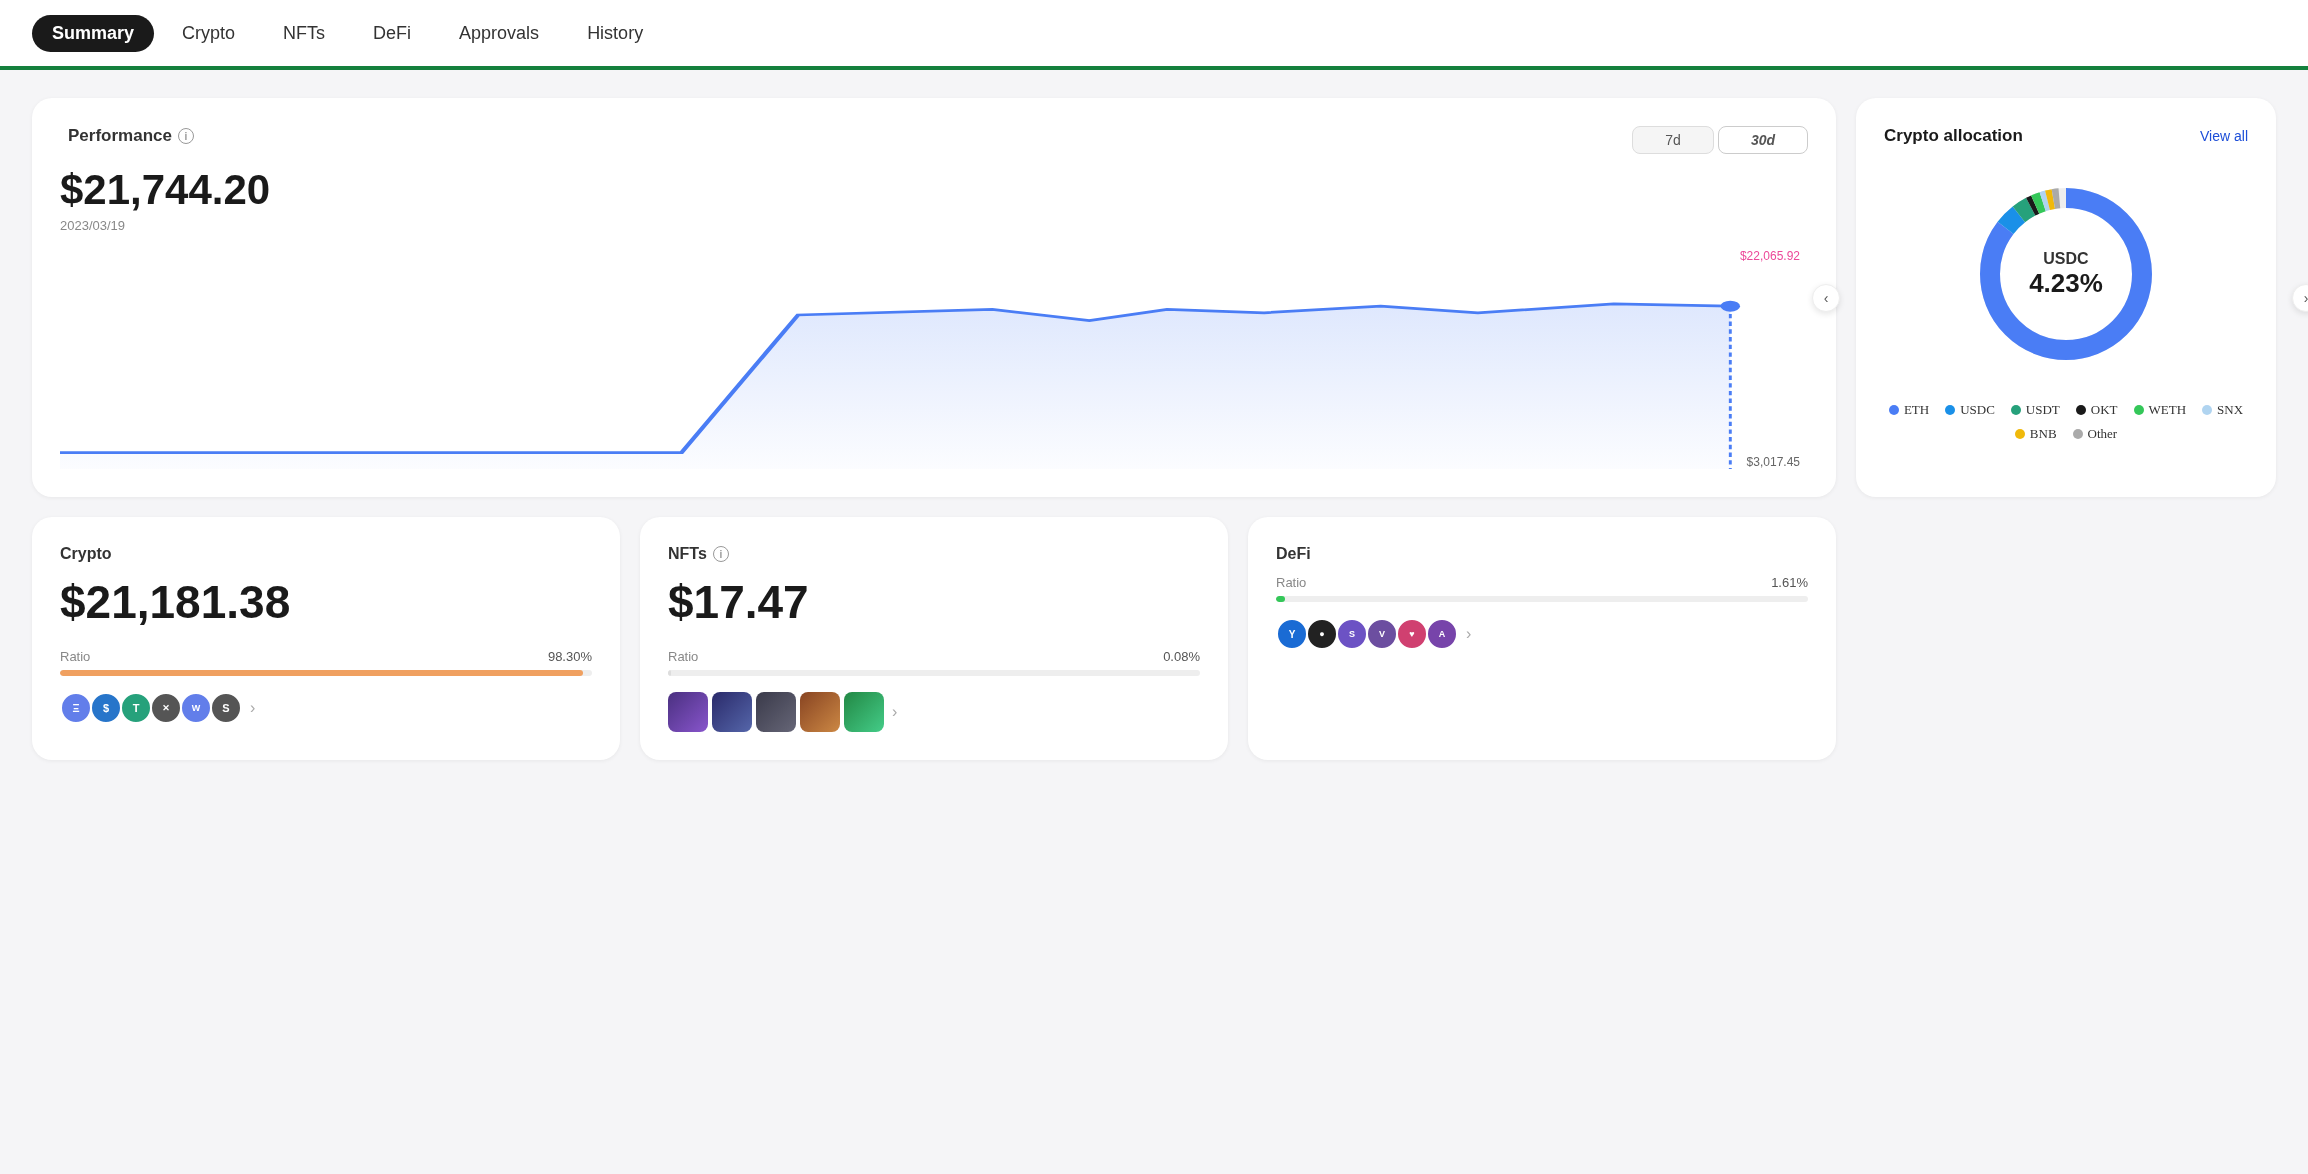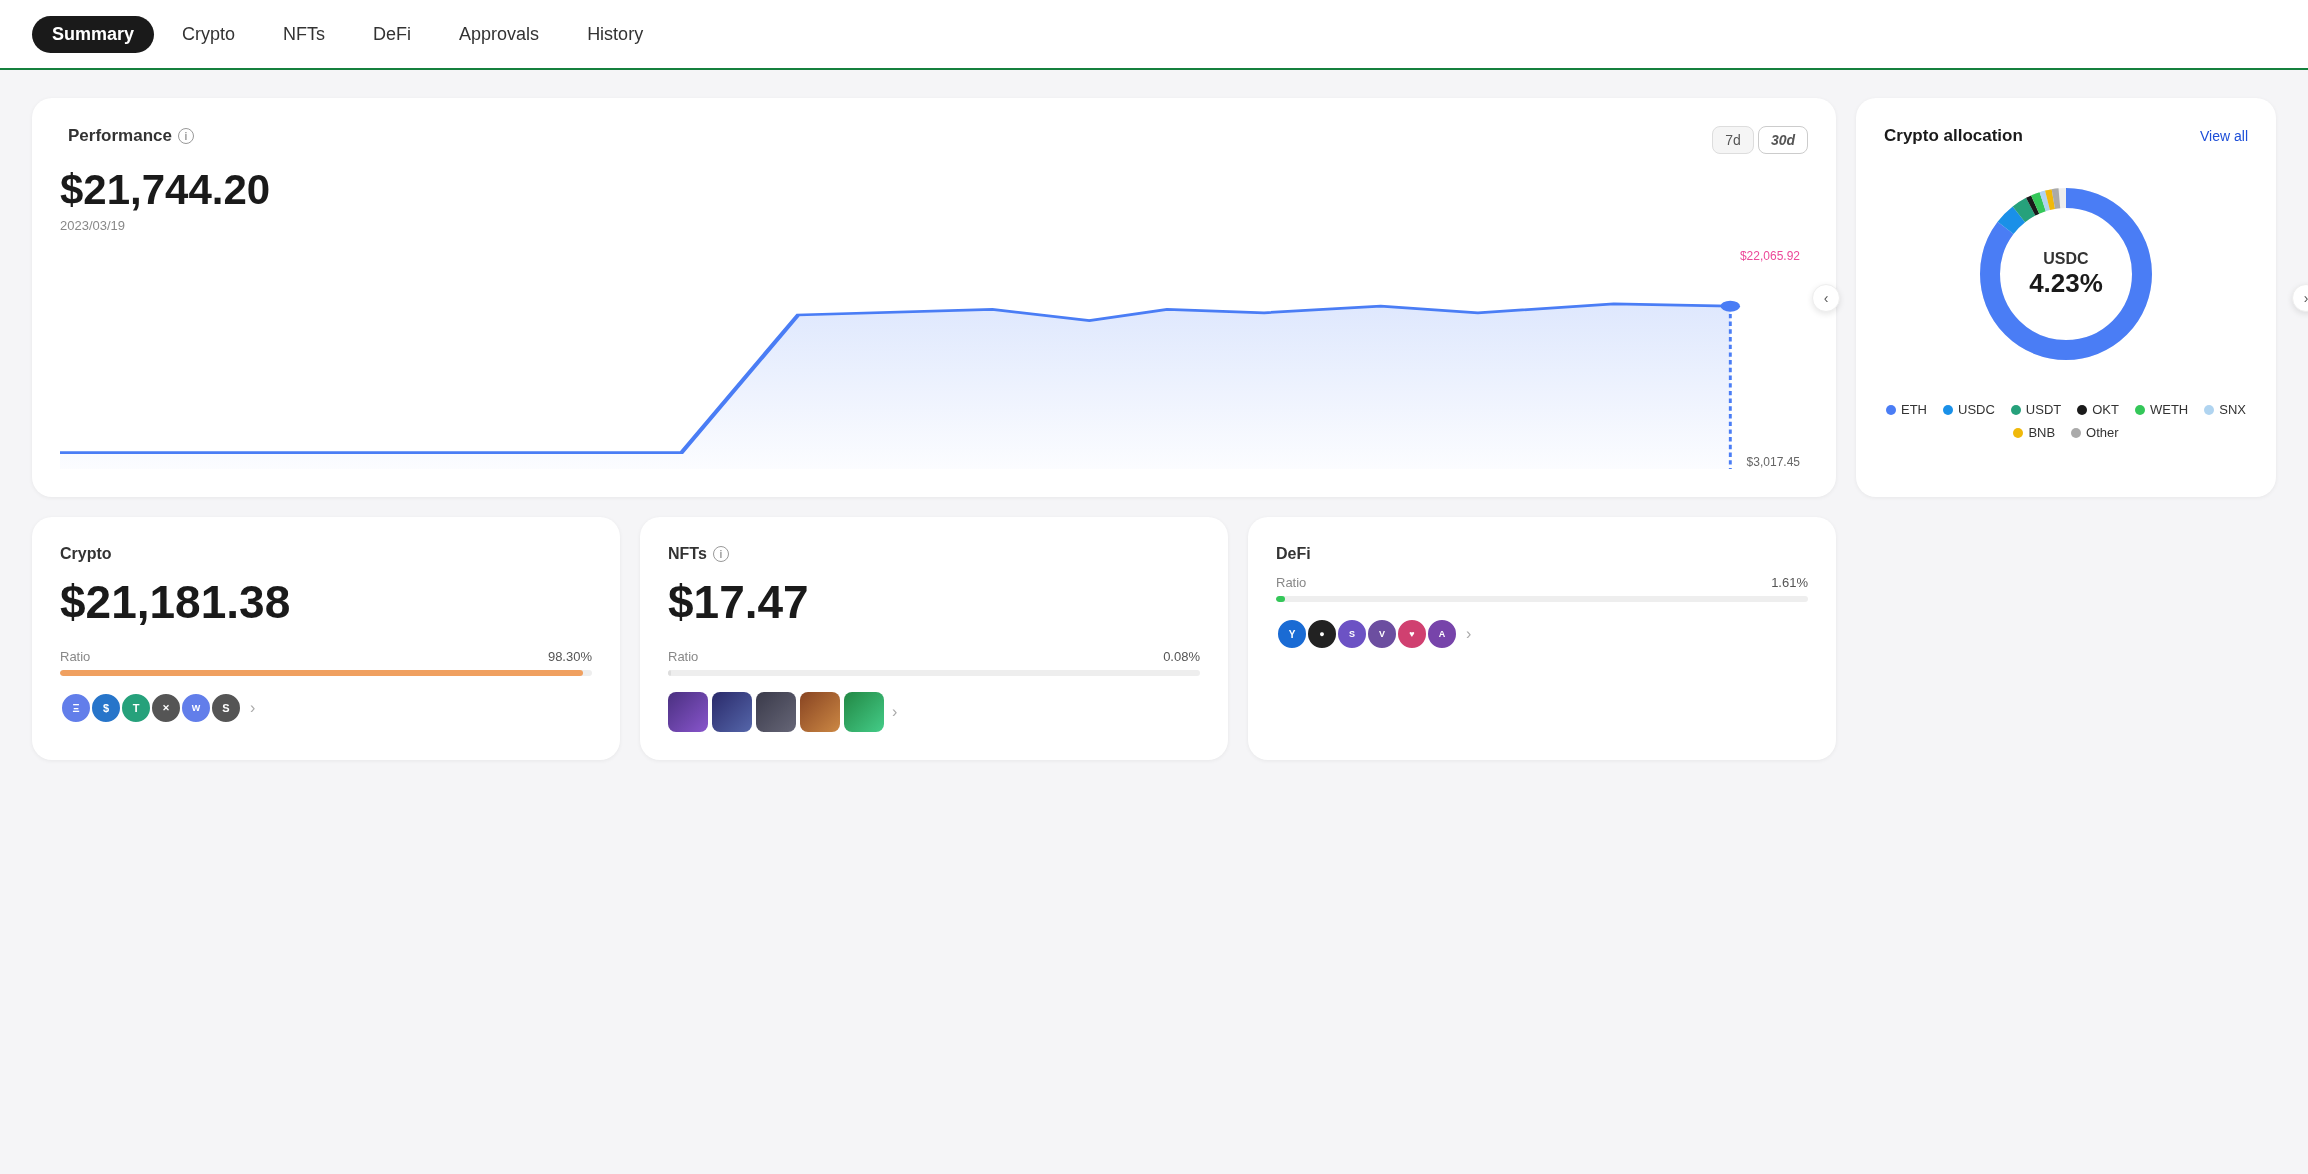--- a/index.html
+++ b/index.html
@@ -8,21 +8,21 @@
       background: #f5f5f7;
       min-height: 100vh;
       color: #1a1a1a;
     }
     .top-nav {
       background: #fff;
       padding: 0 32px;
       display: flex;
       align-items: center;
       gap: 8px;
-      border-bottom: 2px solid #15803d;
+      border-bottom: 4px solid #15803d;
       height: 70px;
     }
     .nav-item {
       padding: 8px 20px;
       border-radius: 24px;
       font-size: 18px;
       font-weight: 500;
       cursor: pointer;
       color: #333;
       background: transparent;
@@ -74,21 +74,21 @@
       justify-content: center;
       font-size: 10px;
       color: #999;
       cursor: pointer;
     }
     .time-buttons {
       display: flex;
       gap: 4px;
     }
     .time-btn {
-      padding: 5px 12px;
+      padding: 5px 32px;
       border-radius: 8px;
       border: 1px solid #ddd;
       background: #f5f5f5;
       font-size: 14px;
       cursor: pointer;
       color: #555;
     }
     .time-btn.active {
       background: #fff;
       border-color: #ccc;
@@ -178,20 +178,21 @@
       gap: 8px 16px;
       justify-content: center;
       margin-top: 16px;
     }
     .legend-item {
       display: flex;
       align-items: center;
       gap: 5px;
       font-size: 13px;
       color: #333;
+      font-family: Liberation Serif, serif;
     }
     .legend-dot {
       width: 10px;
       height: 10px;
       border-radius: 50%;
     }
     .nav-arrow {
       position: absolute;
       top: 50%;
       transform: translateY(-50%);

